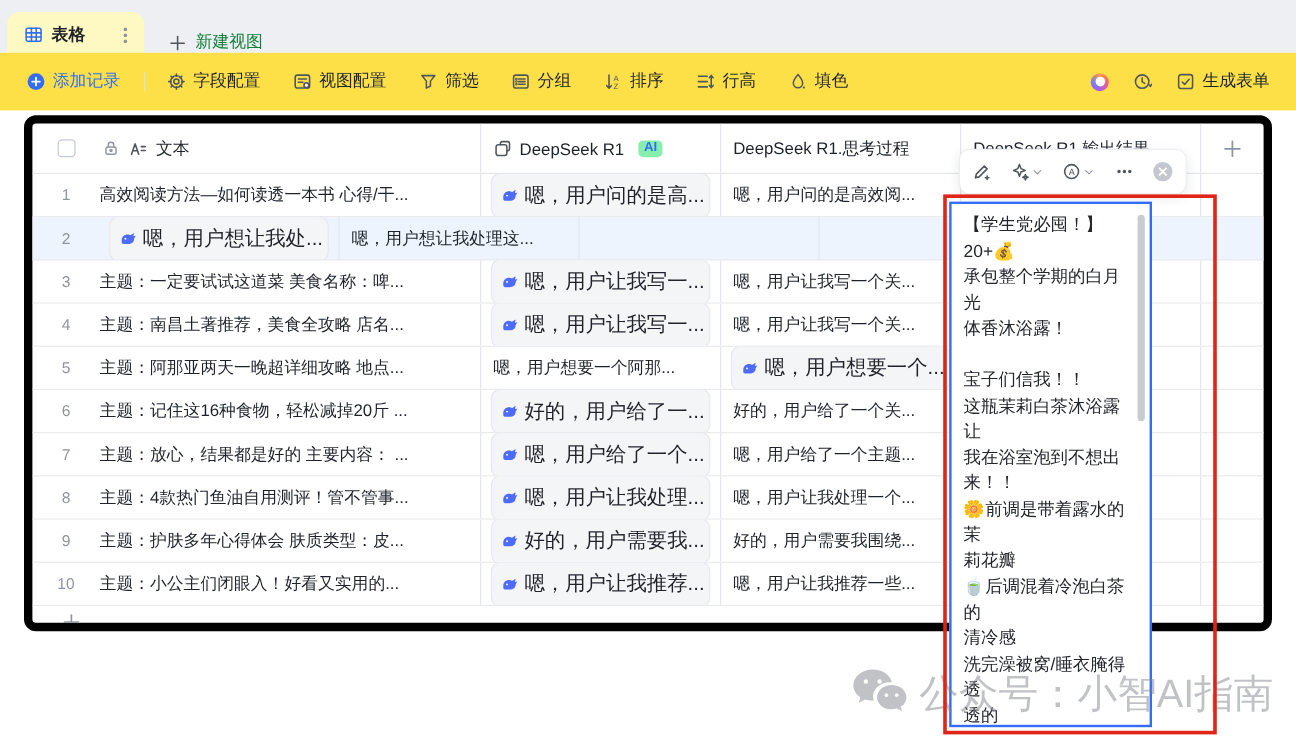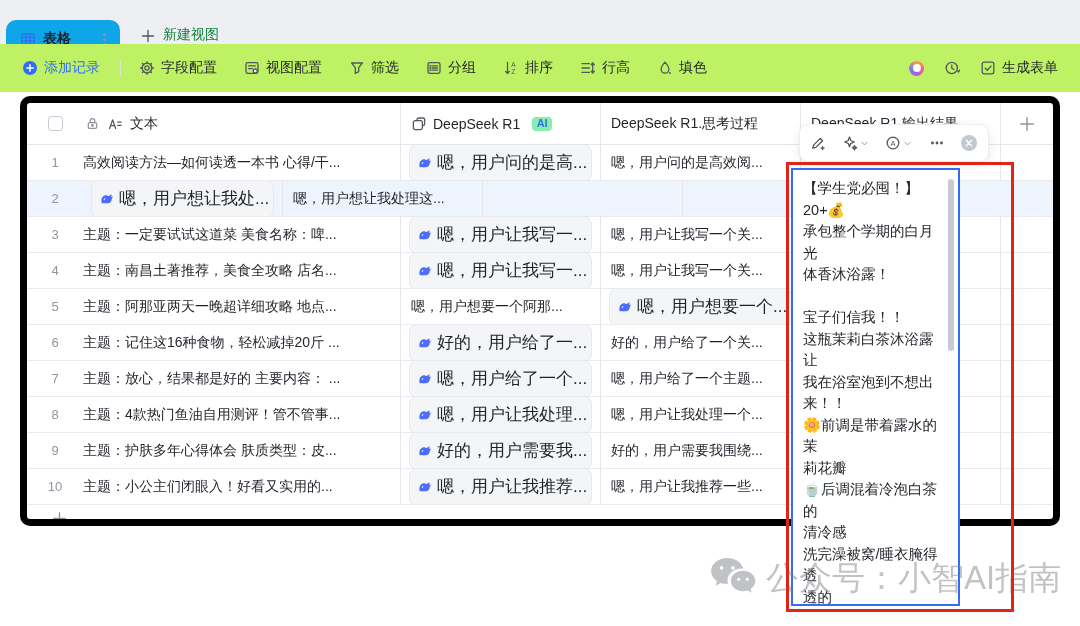--- a/index.html
+++ b/index.html
@@ -1,28 +1,28 @@
 <!DOCTYPE html>
 <html><head>
 <meta charset="utf-8">
 <style>
   html,body{margin:0;padding:0;background:#fff;}
   .canvas{position:relative;width:1080px;height:626px;overflow:hidden;background:#fff;
     font-family:"Liberation Sans","DejaVu Sans",sans-serif;color:#1f2329;}
   
   .tabstrip{position:absolute;left:0;top:0;right:0;height:44px;background:#edeff3;}
-  .tab-active{position:absolute;left:6px;top:20px;height:38px;width:114px;background:#0ea5e9;
+  .tab-active{position:absolute;left:6px;top:10px;height:38px;width:114px;background:#fef9c3;
     border-radius:10px 10px 0 0;display:flex;align-items:center;padding:0 10px 0 14px;box-sizing:border-box;gap:7px;}
   .tab-label{font-size:14px;font-weight:600;color:#1f2329;}
   .tab-dots{margin-left:auto;display:flex;flex-direction:column;gap:2px;align-items:center;padding:4px;}
   .tab-dots i{width:3px;height:3px;border-radius:50%;background:#8f959e;}
   .new-view{position:absolute;left:140px;top:0;height:44px;display:flex;align-items:flex-end;gap:7px;
     font-size:14px;color:#15803d;}
   
-  .toolbar{position:absolute;left:0;top:44px;right:0;height:48px;background:#bef264;display:flex;
+  .toolbar{position:absolute;left:0;top:44px;right:0;height:48px;background:#fde047;display:flex;
     align-items:center;padding:0 22px;box-sizing:border-box;}
   .titem{display:flex;align-items:center;gap:6px;font-size:14px;color:#1f2329;cursor:pointer;}
   .titem + .titem{margin-left:27px;}
   .tdivider{width:1px;height:16px;background:#dee0e3;margin:0 18px 0 20px;}
   .t-blue{color:#336df4;font-weight:500;}
   .toolbar-right{margin-left:auto;display:flex;align-items:center;gap:20px;}
   .grad-ring{width:15px;height:15px;border-radius:50%;
     background:conic-gradient(#ff9d3c,#ff5e7d,#a55eea,#7a7df0,#ff9d3c);position:relative;}
   .grad-ring::after{content:"";position:absolute;inset:3.5px;border-radius:50%;background:#fff;}
   

